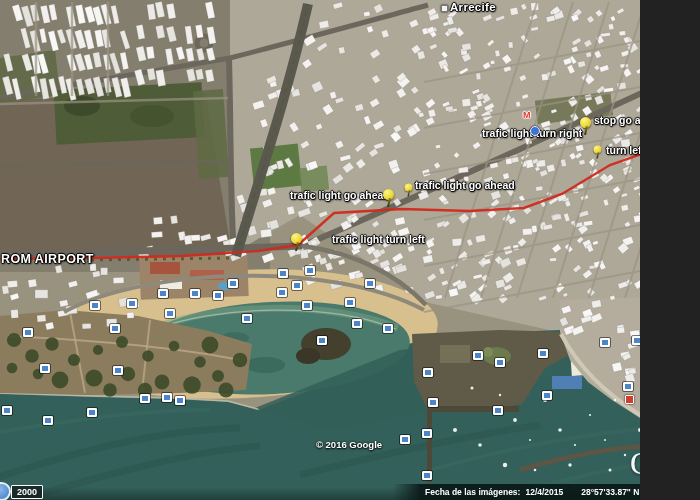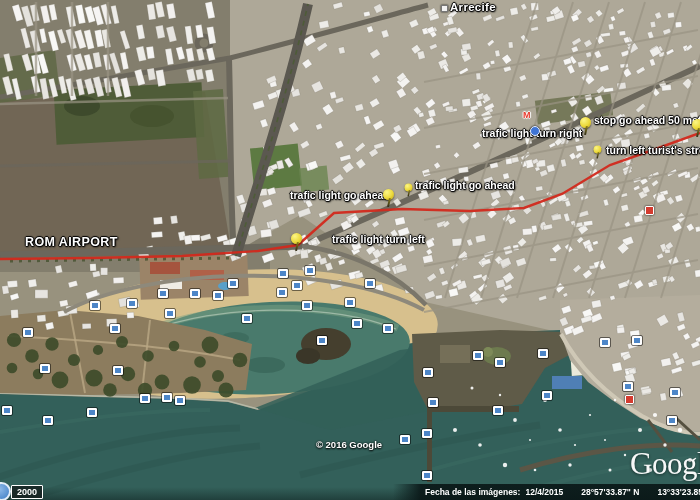--- a/index.html
+++ b/index.html
@@ -1,16 +1,16 @@
 <!DOCTYPE html>
 <html><head>
 <meta charset="utf-8">
 <style>
   html,body{margin:0;padding:0;background:#222;}
-  #stage{position:relative;width:700px;height:500px;overflow:hidden;
+  #stage{position:relative;width:640px;height:500px;overflow:hidden;
          font-family:"Liberation Sans",sans-serif;user-select:none;}
   #map{position:absolute;left:0;top:0;}
   .abs{position:absolute;}
   
   .maplbl{position:absolute;color:#fff;font-weight:700;font-size:10.5px;white-space:nowrap;
           text-shadow:-1px 0 1px #000,1px 0 1px #000,0 -1px 1px #000,0 1px 1px #000,1px 1px 2px #000;}
   .citylbl{font-size:11.5px;letter-spacing:.3px;}
   .biglbl{font-size:12.5px;letter-spacing:.4px;}
   .citydot{position:absolute;width:5px;height:5px;background:#f2f2f2;border:1px solid #777;box-shadow:0 0 2px #000;}
   
@@ -825,21 +825,21 @@
         <circle cx="570" cy="465" r="1.7" opacity=".9"></circle>
         <circle cx="480" cy="445" r="1.8" opacity=".9"></circle>
         <circle cx="455" cy="430" r="2.0" opacity=".9"></circle>
         <circle cx="505" cy="465" r="2.2" opacity=".9"></circle>
         <circle cx="535" cy="470" r="1.3" opacity=".9"></circle>
       </g>
   </svg>
 
   <span class="citydot abs" style="left:441px;top:5px;"></span>
   <div class="maplbl citylbl" style="left:450px;top:1px;">Arrecife</div>
-  <div class="maplbl biglbl" style="left:1px;top:235px;padding-left:24px;">ROM AIRPORT</div>
+  <div class="maplbl biglbl" style="left:1px;top:252px;">ROM AIRPORT</div>
 
   <span class="pin" style="left:383px;top:189px;"></span>
   <span class="pin sm" style="left:403px;top:182px;"></span>
   <span class="pin" style="left:291px;top:233px;"></span>
   <span class="pin" style="left:580px;top:117px;"></span>
   <span class="pin" style="left:692px;top:119px;"></span>
   <span class="pin sm" style="left:592px;top:144px;"></span>
 
   <div class="maplbl" style="left:290px;top:189px;">trafic light go ahead</div>
   <div class="maplbl" style="left:415px;top:179px;">trafic light go ahead</div>

